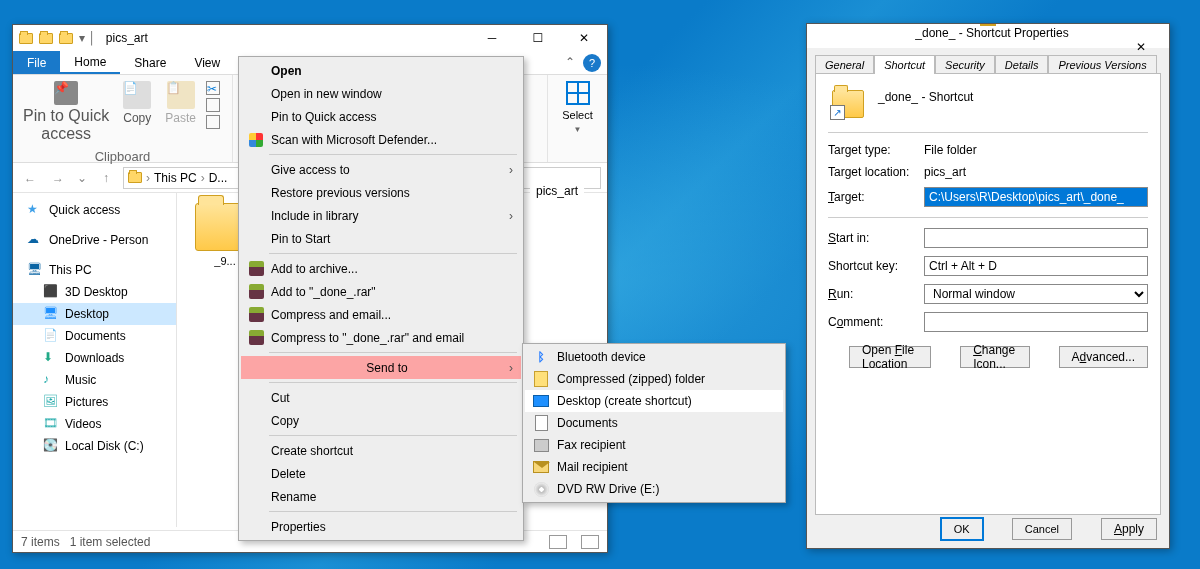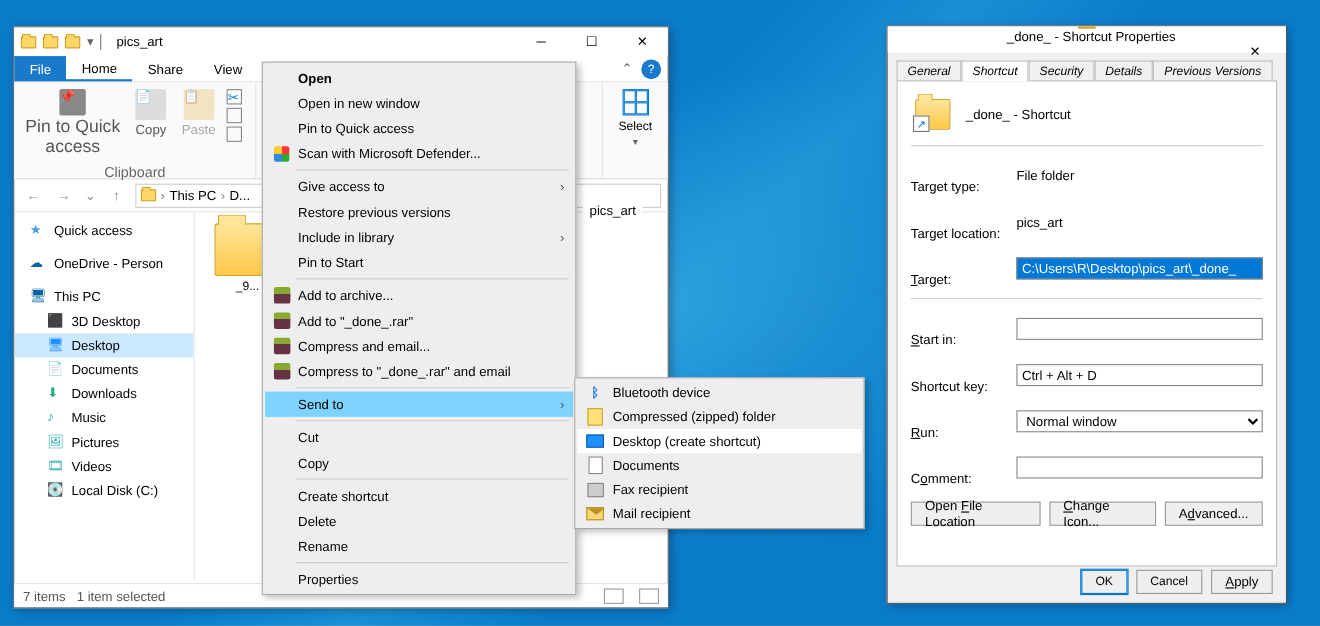--- a/index.html
+++ b/index.html
@@ -63,21 +63,21 @@
 .file-item .fname{font-size:11px;text-align:center;overflow:hidden;white-space:nowrap;text-overflow:ellipsis;width:100%;}
 .ps-file{width:52px;height:52px;background:#0b1826;border:3px solid #27c3f3;border-radius:4px;position:relative;}
 
 .statusbar{position:absolute;left:0;right:0;bottom:0;height:22px;border-top:1px solid #e4e4e4;display:flex;align-items:center;padding:0 8px;gap:10px;font-size:11px;color:#555;background:#fff;}
 .statusbar .spacer{flex:1;}
 .viewtoggle{width:18px;height:14px;border:1px solid #999;display:inline-block;margin-left:4px;}
 
 
 .ctx{position:absolute;left:238px;top:56px;width:286px;background:#eee;border:1px solid #aaa;box-shadow:3px 3px 6px rgba(0,0,0,.25);padding:2px;}
 .ctx-row{display:flex;align-items:center;height:23px;padding:0 18px 0 30px;gap:8px;position:relative;}
-.ctx-row.sel{background:#7dd3fc;}
+.ctx-row.sel{background:#fca5a5;justify-content:center;}
 .ctx-row .arrow{position:absolute;right:8px;color:#555;}
 .ctx-row.bold{font-weight:600;}
 .ctx-sep{height:1px;background:#ccc;margin:3px 4px 3px 28px;}
 .ctx-ico{position:absolute;left:6px;width:18px;height:18px;display:flex;align-items:center;justify-content:center;}
 .shield{width:14px;height:14px;background:conic-gradient(#f33 0 25%,#3a3 0 50%,#38d 0 75%,#fc3 0);border-radius:2px;}
 .rar{width:15px;height:15px;background:linear-gradient(#8a3 40%,#634 40%);border-radius:2px;}
 
 
 .submenu{position:absolute;left:522px;top:343px;width:264px;background:#eee;border:1px solid #aaa;box-shadow:3px 3px 6px rgba(0,0,0,.25);padding:2px;}
 .sub-row{display:flex;align-items:center;height:22px;padding:0 12px 0 32px;gap:8px;position:relative;}
@@ -94,32 +94,32 @@
 
 
 .props{position:absolute;right:30px;top:23px;width:364px;height:526px;background:#f0f0f0;border:1px solid #555;box-shadow:2px 2px 8px rgba(0,0,0,.3);}
 .props .pt-title{height:24px;display:flex;align-items:center;padding:0 8px;background:#fff;flex-direction:column;}
 .props .pt-title .close{margin-left:auto;width:40px;text-align:center;}
 .props .shcut-ico{width:16px;height:16px;background:#ffe499;border:1px solid #d0a020;position:relative;}
 .props .tabs{display:flex;padding:6px 8px 0;gap:0;}
 .props .ptab{padding:3px 9px;border:1px solid #bbb;border-bottom:none;background:#f0f0f0;font-size:11px;position:relative;top:1px;font-style:italic;}
 .props .ptab.active{background:#fff;z-index:2;}
 .props .panel{margin:0 8px 8px;background:#fff;border:1px solid #bbb;padding:12px 12px;height:442px;position:relative;}
-.props .hdr{display:flex;align-items:center;gap:14px;padding:4px 4px 14px;border-bottom:1px solid #ccc;margin-bottom:10px;}
+.props .hdr{display:flex;align-items:flex-start;gap:14px;padding:4px 4px 14px;border-bottom:1px solid #ccc;margin-bottom:10px;}
 .props .hdr .big-shcut{width:32px;height:28px;background:linear-gradient(#ffe499,#ffc948);border:1px solid #d0a020;border-radius:2px;position:relative;}
 .props .hdr .big-shcut::before{content:"";position:absolute;top:-6px;left:1px;width:12px;height:6px;background:#ffe499;border:1px solid #d0a020;border-bottom:none;border-radius:2px 2px 0 0;}
 .props .hdr .big-shcut::after{content:"↗";position:absolute;left:-3px;bottom:-3px;width:13px;height:13px;background:#fff;border:1px solid #777;font-size:10px;display:flex;align-items:center;justify-content:center;color:#0066cc;}
 .props .row{display:flex;align-items:center;margin:8px 0;gap:6px;}
-.props .row .lbl{width:90px;margin-top:20px;}
+.props .row .lbl{width:90px;}
 .props .row .u{text-decoration:underline;}
 .props .row input,.props .row select{flex:1;height:20px;border:1px solid #888;padding:0 4px;font-size:12px;background:#fff;}
 .props .row input.sel{background:#0078d7;color:#fff;}
 .props .hr{height:1px;background:#ccc;margin:10px 0;}
 .props .btnrow{display:flex;gap:8px;margin-top:14px;}
-.props .btn{height:22px;padding:0 12px;border:1px solid #999;background:#efefef;display:flex;align-items:center;font-size:11px;}
+.props .btn{height:22px;padding:0 12px;border:1px solid #999;background:#efefef;display:flex;align-items:center;font-size:11px;margin-left:21px;}
 .props .footer{position:absolute;right:12px;bottom:8px;display:flex;gap:8px;}
 .props .footer .btn.ok{border:1px solid #0078d7;outline:1px solid #0078d7;}
 </style>
 </head>
 <body>
 
 <div class="explorer">
   <div class="titlebar">
     <div class="sys">
       <span class="ticon folder-mini"></span>
@@ -388,20 +388,26 @@
         <span class="fax"></span>
       </span>
       <span>Fax recipient</span>
     </div>
   <div class="sub-row">
       <span class="sub-ico">
         <span class="mail"></span>
       </span>
       <span>Mail recipient</span>
     </div>
+  <div class="sub-row">
+      <span class="sub-ico">
+        <span class="dvd"></span>
+      </span>
+      <span>DVD RW Drive (E:)</span>
+    </div>
 </div>
 
 <div class="props">
   <div class="pt-title">
     <span class="shcut-ico"></span>
     <span style="padding-left:8px">_done_ - Shortcut Properties</span>
     <span class="close">✕</span>
   </div>
   <div class="tabs">
     <div class="ptab">General</div>

